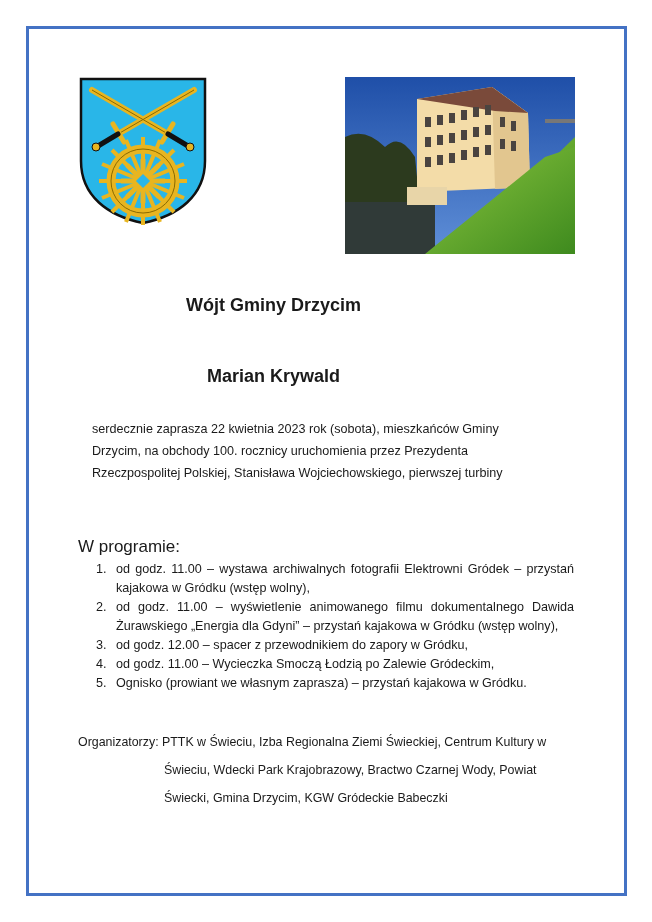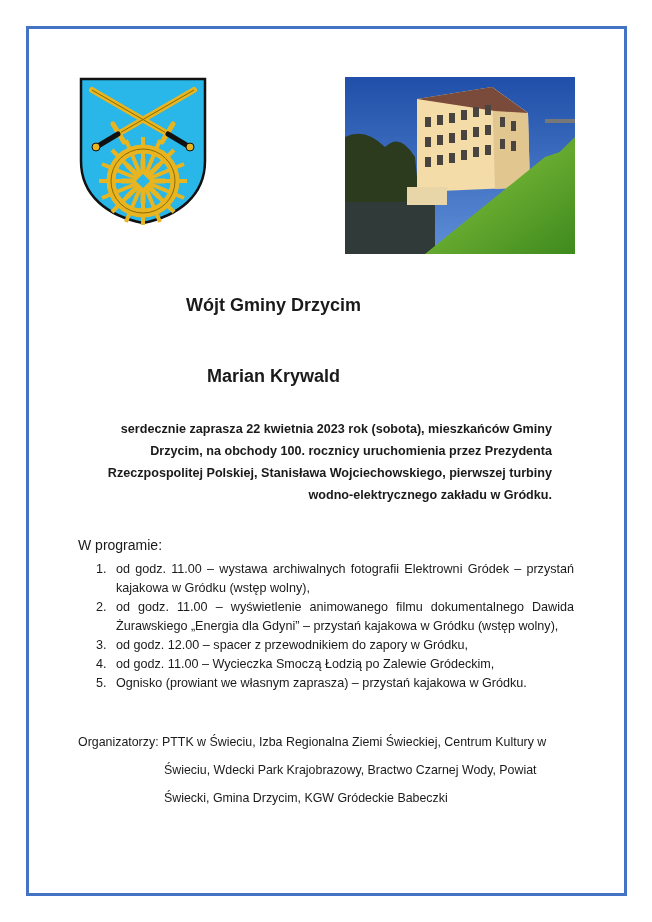--- a/index.html
+++ b/index.html
@@ -6,23 +6,23 @@
   body { width: 652px; height: 922px; position: relative; overflow: hidden;
          font-family: "Liberation Sans", "DejaVu Sans", sans-serif; color: #1a1a1a; }
   .page-frame { position: absolute; left: 26px; top: 26px; width: 595px; height: 864px;
                 border: 3px solid #4472C4; box-sizing: content-box; }
   .crest { position: absolute; left: 78px; top: 76px; width: 130px; height: 150px; }
   .photo { position: absolute; left: 345px; top: 77px; width: 230px; height: 177px; overflow: hidden; }
   .title { position: absolute; left: 0; width: 547px; text-align: center; font-weight: bold;
            font-size: 18px; color: #1a1a1a; }
   .title.t1 { top: 295px; }
   .title.t2 { top: 334px; margin-top: 32px; }
-  .invite { position: absolute; left: 76px; top: 418px; width: 476px; text-align: right;
-            font-weight: bold; font-size: 12.6px; line-height: 22px; }
-  .program-label { position: absolute; left: 78px; top: 537px; font-size: 14px; }
+  .invite { position: absolute; left: 92px; top: 418px; width: 476px; text-align: left;
+            font-weight: normal; font-size: 12.6px; line-height: 22px; }
+  .program-label { position: absolute; left: 78px; top: 537px; font-size: 17px; }
   .program-list { position: absolute; left: 96px; top: 560px; width: 478px; margin: 0; padding: 0; list-style: none;
                   font-size: 12.6px; line-height: 19px; }
   .program-list li { position: relative; padding-left: 20px; text-align: justify; text-align-last: left; }
   .program-list li .num { position: absolute; left: 0; top: 0; }
   .organizers { position: absolute; left: 78px; top: 728px; width: 500px; font-weight: normal; font-size: 12.4px; line-height: 28px; }
   .organizers .cont { padding-left: 86px; }
 </style>
 </head>
 <body>
 
@@ -124,21 +124,20 @@
   </svg>
 </div>
 
 <div class="title t1">Wójt Gminy Drzycim</div>
 <div class="title t2">Marian Krywald</div>
 
 <div class="invite">
   <div>serdecznie zaprasza 22 kwietnia 2023 rok (sobota), mieszkańców Gminy</div>
   <div>Drzycim, na obchody 100. rocznicy uruchomienia przez Prezydenta</div>
   <div>Rzeczpospolitej Polskiej, Stanisława Wojciechowskiego, pierwszej turbiny</div>
-  <div>wodno-elektrycznego zakładu w Gródku.</div>
 </div>
 
 <div class="program-label">W programie:</div>
 
 <ol class="program-list">
   <li><span class="num">1.</span><span>od godz. 11.00 – wystawa archiwalnych fotografii Elektrowni Gródek – przystań kajakowa w Gródku (wstęp wolny),</span></li>
   <li><span class="num">2.</span><span>od godz. 11.00 – wyświetlenie animowanego filmu dokumentalnego Dawida Żurawskiego „Energia dla Gdyni” – przystań kajakowa w Gródku (wstęp wolny),</span></li>
   <li><span class="num">3.</span><span>od godz. 12.00 – spacer z przewodnikiem do zapory w Gródku,</span></li>
   <li><span class="num">4.</span><span>od godz. 11.00 – Wycieczka Smoczą Łodzią po Zalewie Gródeckim,</span></li>
   <li><span class="num">5.</span><span>Ognisko (prowiant we własnym zaprasza) – przystań kajakowa w Gródku.</span></li>

